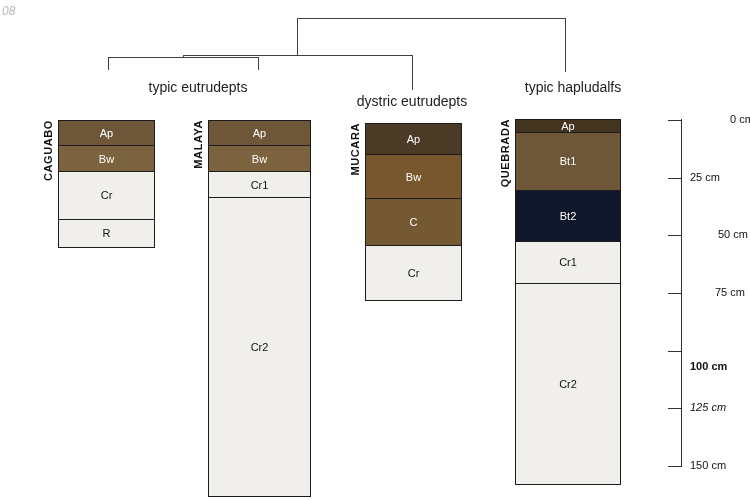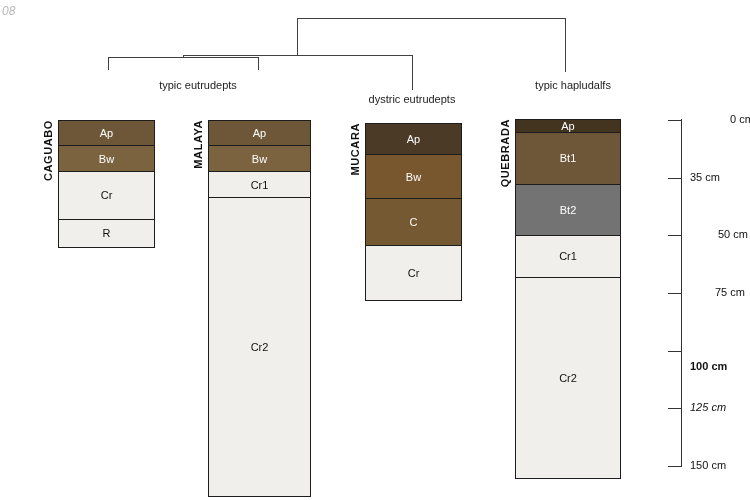--- a/index.html
+++ b/index.html
@@ -6,21 +6,21 @@
   .stage{
     position:relative;width:750px;height:500px;background:#ffffff;
     overflow:hidden;font-family:"Liberation Sans",sans-serif;
   }
   .watermark{
     position:absolute;left:2px;top:4px;font-size:12px;font-style:italic;
     color:#b8b8b8;
   }
   .dendro{position:absolute;left:0;top:0;}
   .group-label{
-    position:absolute;transform:translateX(-50%);font-size:11px;color:#222;
+    position:absolute;transform:translateX(-50%);font-size:14px;color:#222;
     white-space:nowrap;
   }
   .pname{
     position:absolute;writing-mode:vertical-rl;transform:rotate(180deg);
     font-weight:bold;font-size:11px;color:#111;letter-spacing:.6px;
     white-space:nowrap;line-height:14px;
   }
   .col{position:absolute;}
   .horizon{
     position:relative;box-sizing:border-box;border:1px solid #1c1c1c;
@@ -90,41 +90,41 @@
         </div>
         <div class="horizon" style="height: 56.5142px; background: rgb(240, 239, 236); color: rgb(17, 17, 17);">
           <span>Cr</span>
         </div>
       </div>
       <div class="pname" style="left: 498px; top: 118.847px;">QUEBRADA</div>
       <div class="col" style="left: 515px; top: 118.847px; width: 106px;">
         <div class="horizon" style="height: 13.8402px; background: rgb(66, 52, 31); color: rgb(255, 255, 255);">
           <span>Ap</span>
         </div>
-        <div class="horizon" style="height: 53px; background: rgb(109, 87, 56); color: rgb(255, 255, 255);">
+        <div class="horizon" style="height: 59px; background: rgb(109, 87, 56); color: rgb(255, 255, 255);">
           <span>Bt1</span>
         </div>
-        <div class="horizon" style="height: 51.9008px; background: #737373; color: rgb(255, 255, 255);">
+        <div class="horizon" style="height: 51.9008px; background: #0f172a; color: rgb(255, 255, 255);">
           <span>Bt2</span>
         </div>
         <div class="horizon" style="height: 43.8273px; background: rgb(240, 239, 236); color: rgb(17, 17, 17);">
           <span>Cr1</span>
         </div>
         <div class="horizon" style="height: 201.836px; background: rgb(240, 239, 236); color: rgb(17, 17, 17);">
           <span>Cr2</span>
         </div>
       </div>
     </div>
 
   <div id="depth-axis">
       <div class="axis-line" style="left: 681px; top: 119px; height: 348.005px;"></div>
       <div class="tick" style="left: 668px; top: 120px; width: 13px;"></div>
       <div class="tick-label" style="left: 690px; top: 113px; margin-left: 40px;">0 cm</div>
       <div class="tick" style="left: 668px; top: 177.667px; width: 13px;"></div>
-      <div class="tick-label" style="left: 690px; top: 170.667px;">35 cm</div>
+      <div class="tick-label" style="left: 690px; top: 170.667px;">25 cm</div>
       <div class="tick" style="left: 668px; top: 235.335px; width: 13px;"></div>
       <div class="tick-label" style="left: 690px; top: 228.335px; padding-left: 28px;">50 cm</div>
       <div class="tick" style="left: 668px; top: 293.002px; width: 13px;"></div>
       <div class="tick-label" style="left: 690px; top: 286.002px; margin-left: 25px;">75 cm</div>
       <div class="tick" style="left: 668px; top: 350.67px; width: 13px;"></div>
       <div class="tick-label" style="left: 690px; top: 360px; font-weight: bold;">100 cm</div>
       <div class="tick" style="left: 668px; top: 408.337px; width: 13px;"></div>
       <div class="tick-label" style="left: 690px; top: 401.337px; font-style: italic;">125 cm</div>
       <div class="tick" style="left: 668px; top: 466.005px; width: 13px;"></div>
       <div class="tick-label" style="left: 690px; top: 459.005px;">150 cm</div>

